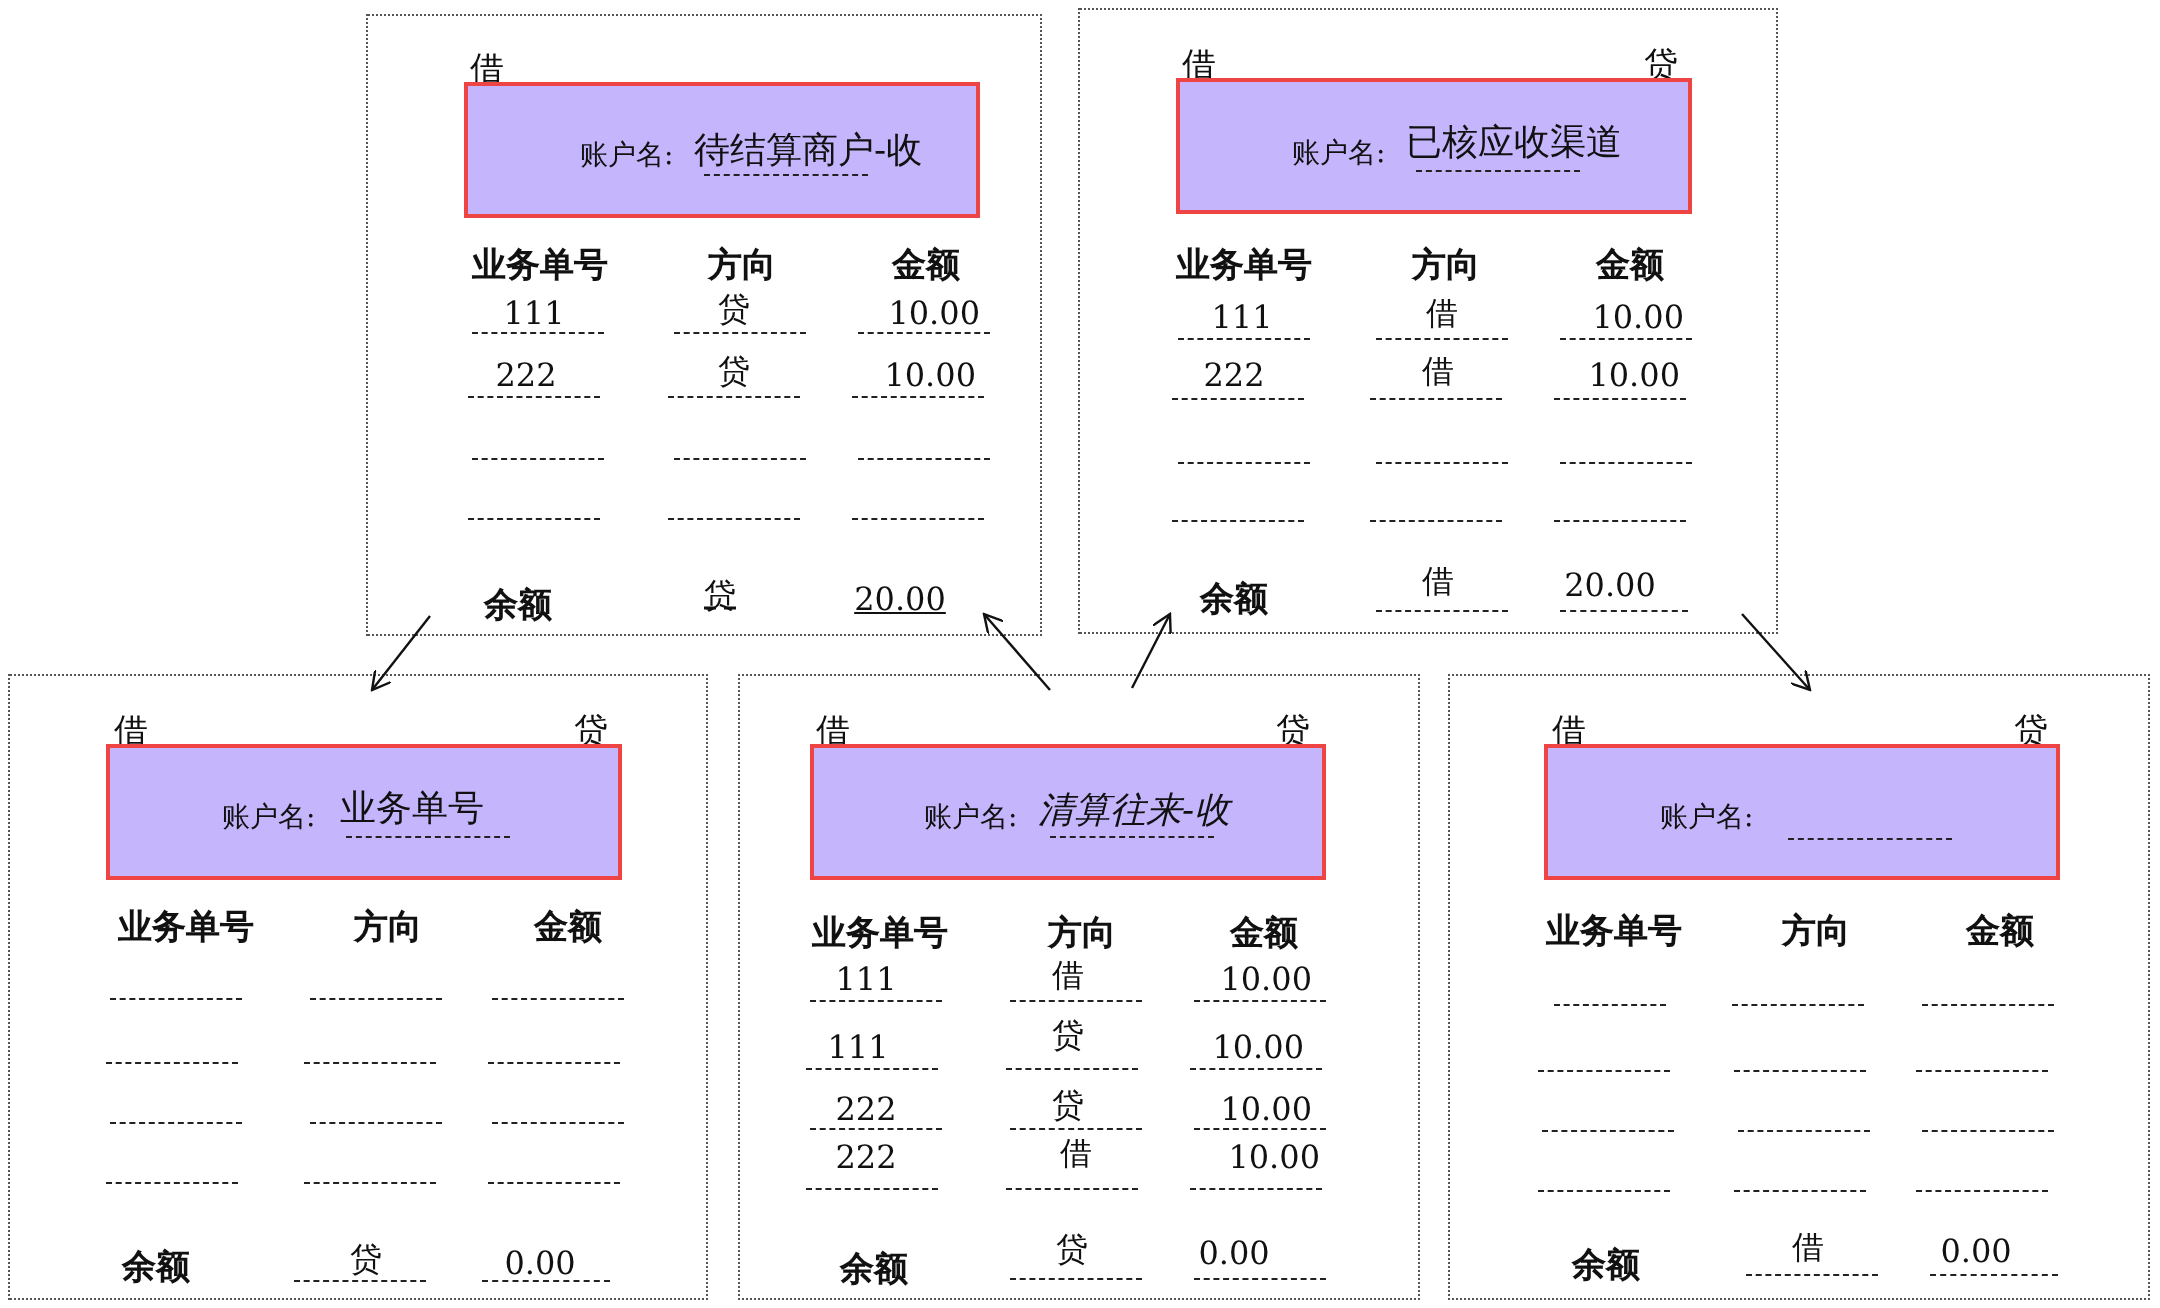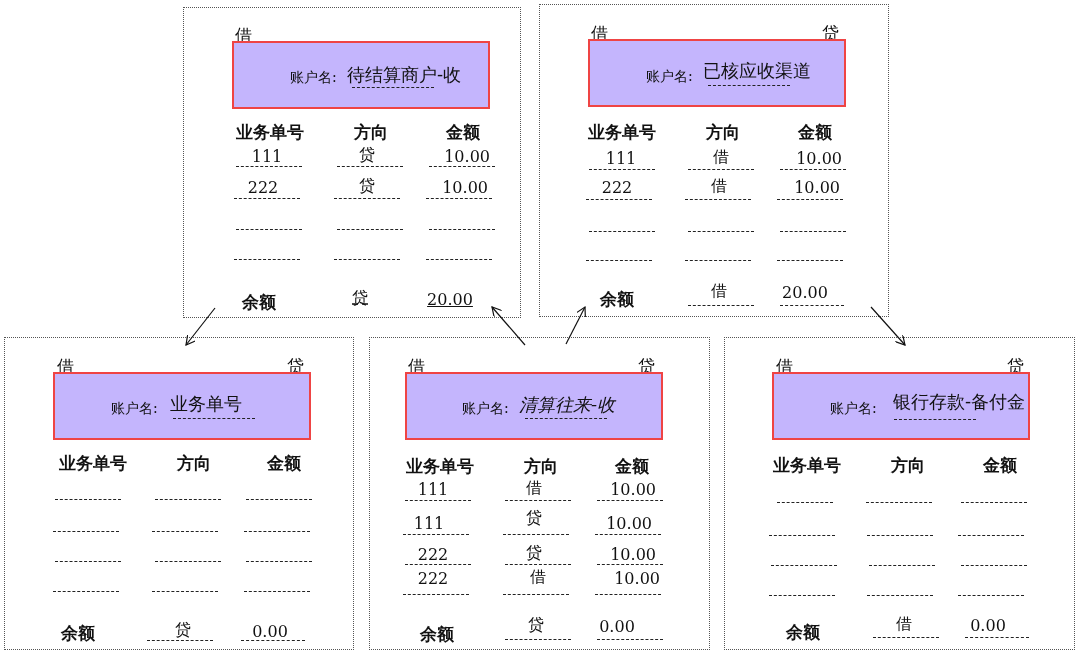--- a/index.html
+++ b/index.html
@@ -174,21 +174,20 @@
   <div class="line" style="left:135px;top:301px;width:66px;"></div>
   <span class="cell" style="left:214px;top:279px;width:66px;">0.00</span>
   <div class="line" style="left:227px;top:301px;width:66px;"></div>
 </div>
 
 <div class="acct" style="left:724px;top:337px;width:351px;height:313px;">
   <span class="side" style="left:51px;top:20px;">借</span>
   <span class="side" style="left:282px;top:20px;">贷</span>
   <div class="namebox" style="left:47px;top:34px;width:258px;height:68px;">
     <span class="name-lbl" style="left:56px;top:26px;">账户名:</span>
-    <span class="name-val" style="left:119px;top:16px;">银行存款-备付金</span>
     <div class="name-ul" style="left:120px;top:45px;width:82px;"></div>
   </div>
   <span class="hdr" style="left:48px;top:116px;">业务单号</span>
   <span class="hdr" style="left:166px;top:116px;">方向</span>
   <span class="hdr" style="left:258px;top:116px;">金额</span>
 
   <div class="line" style="left:52px;top:164px;width:56px;"></div>
   <div class="line" style="left:141px;top:164px;width:66px;"></div>
   <div class="line" style="left:236px;top:164px;width:66px;"></div>
   <div class="line" style="left:44px;top:197px;width:66px;"></div>

